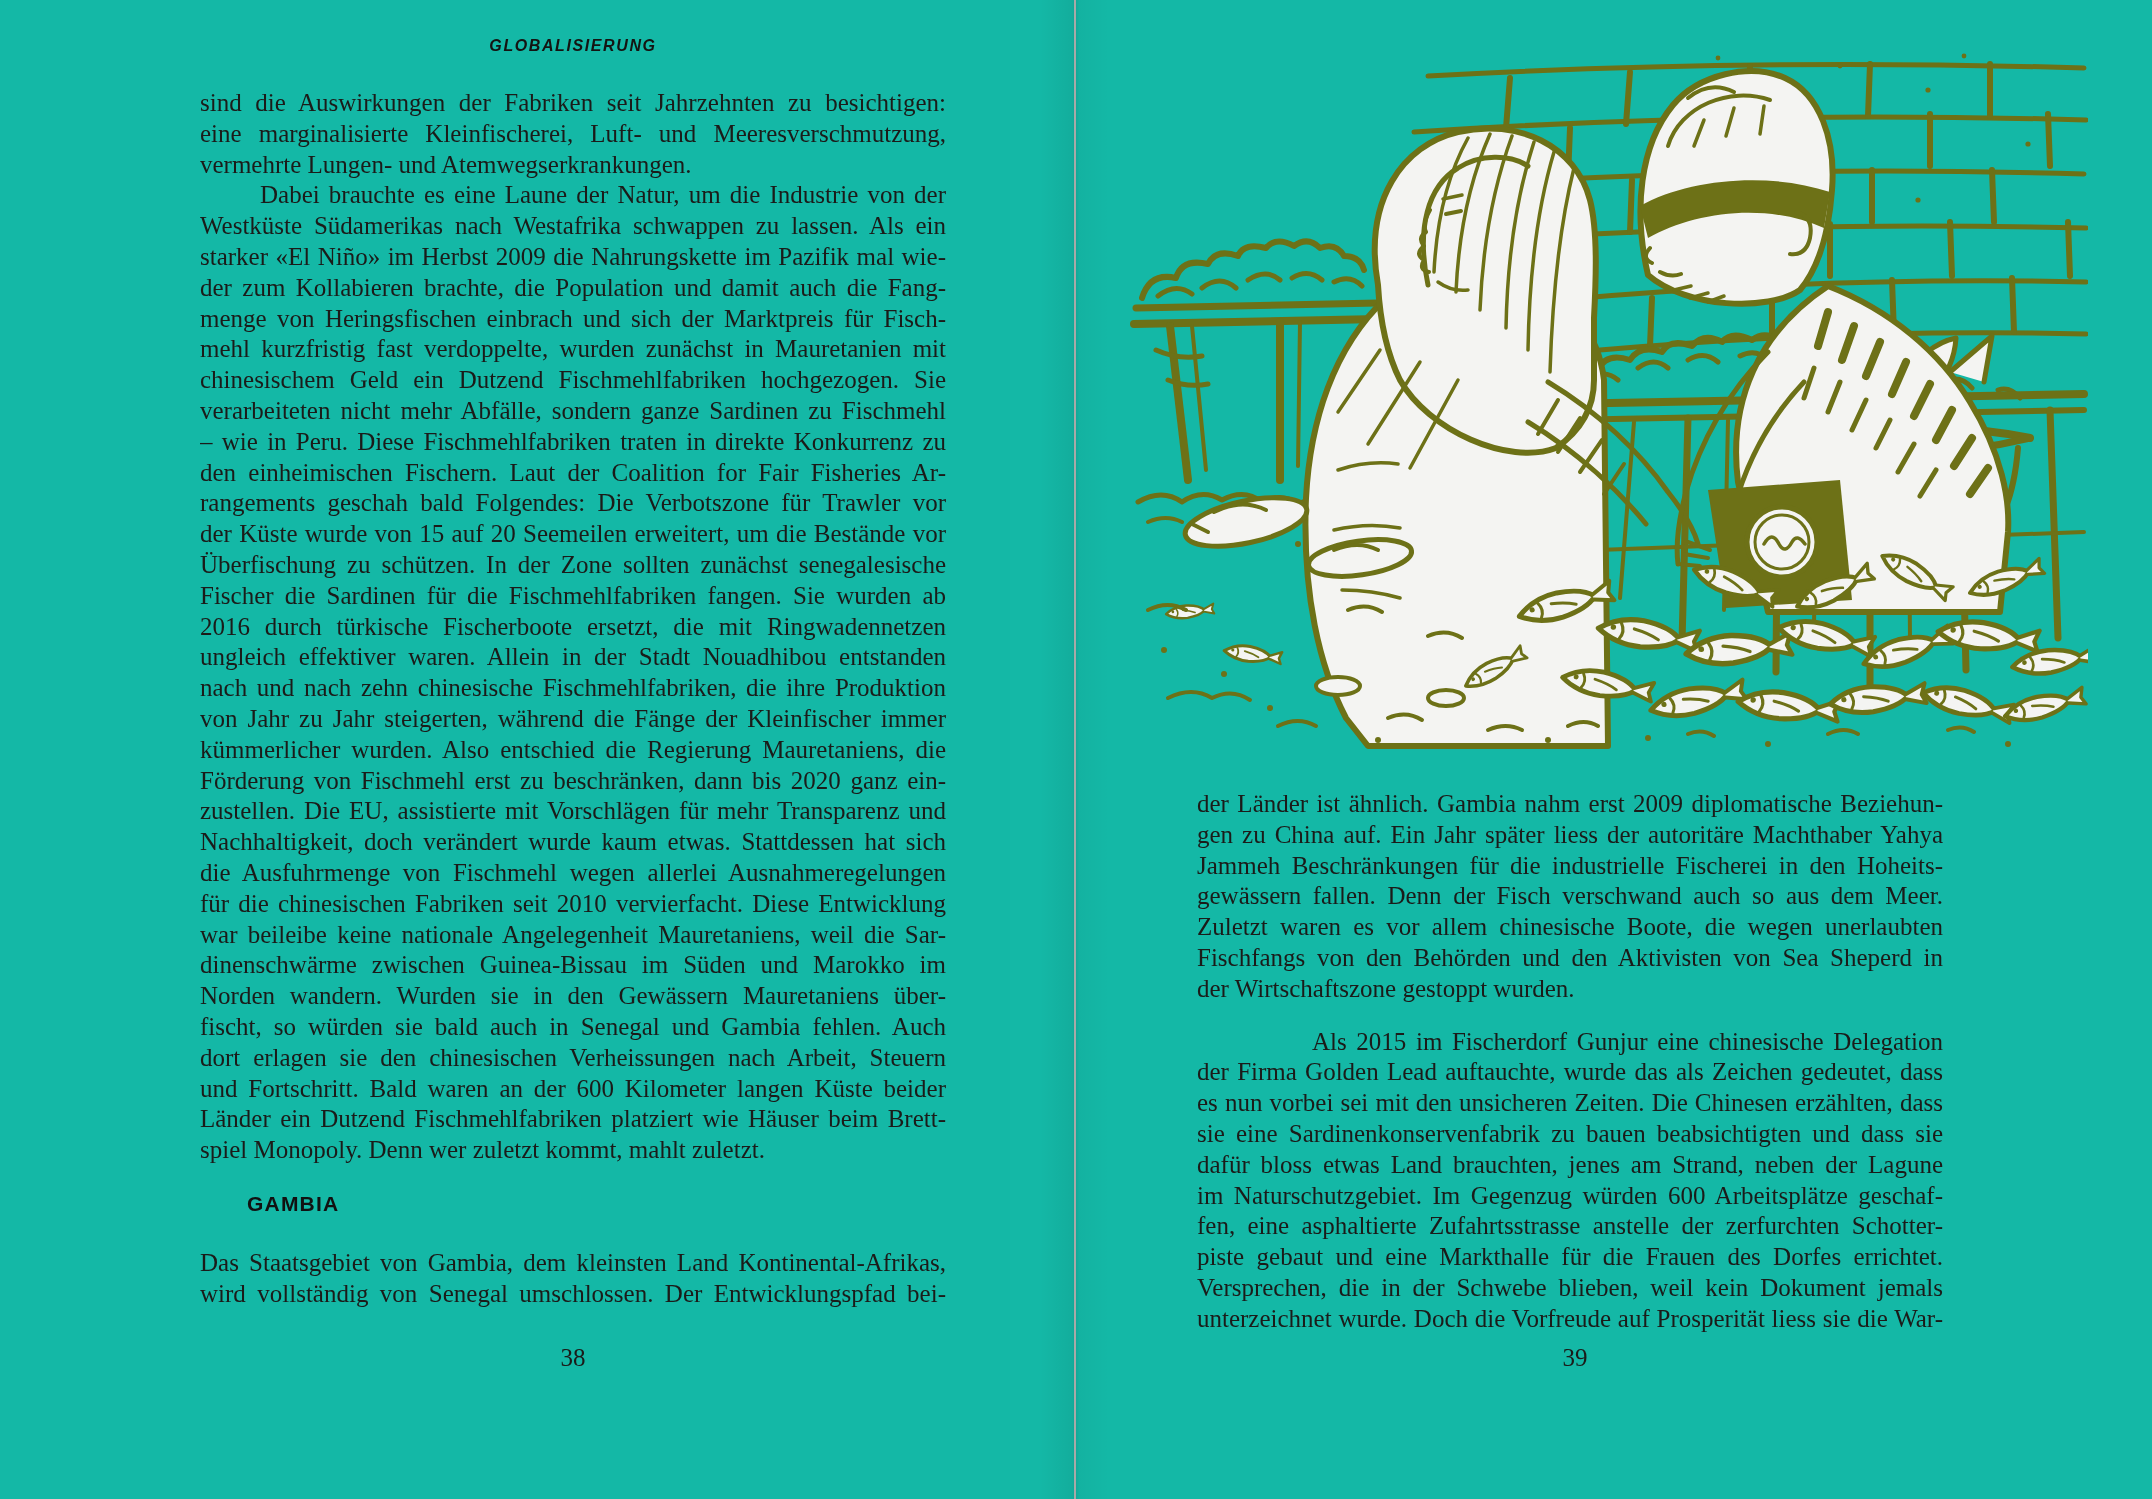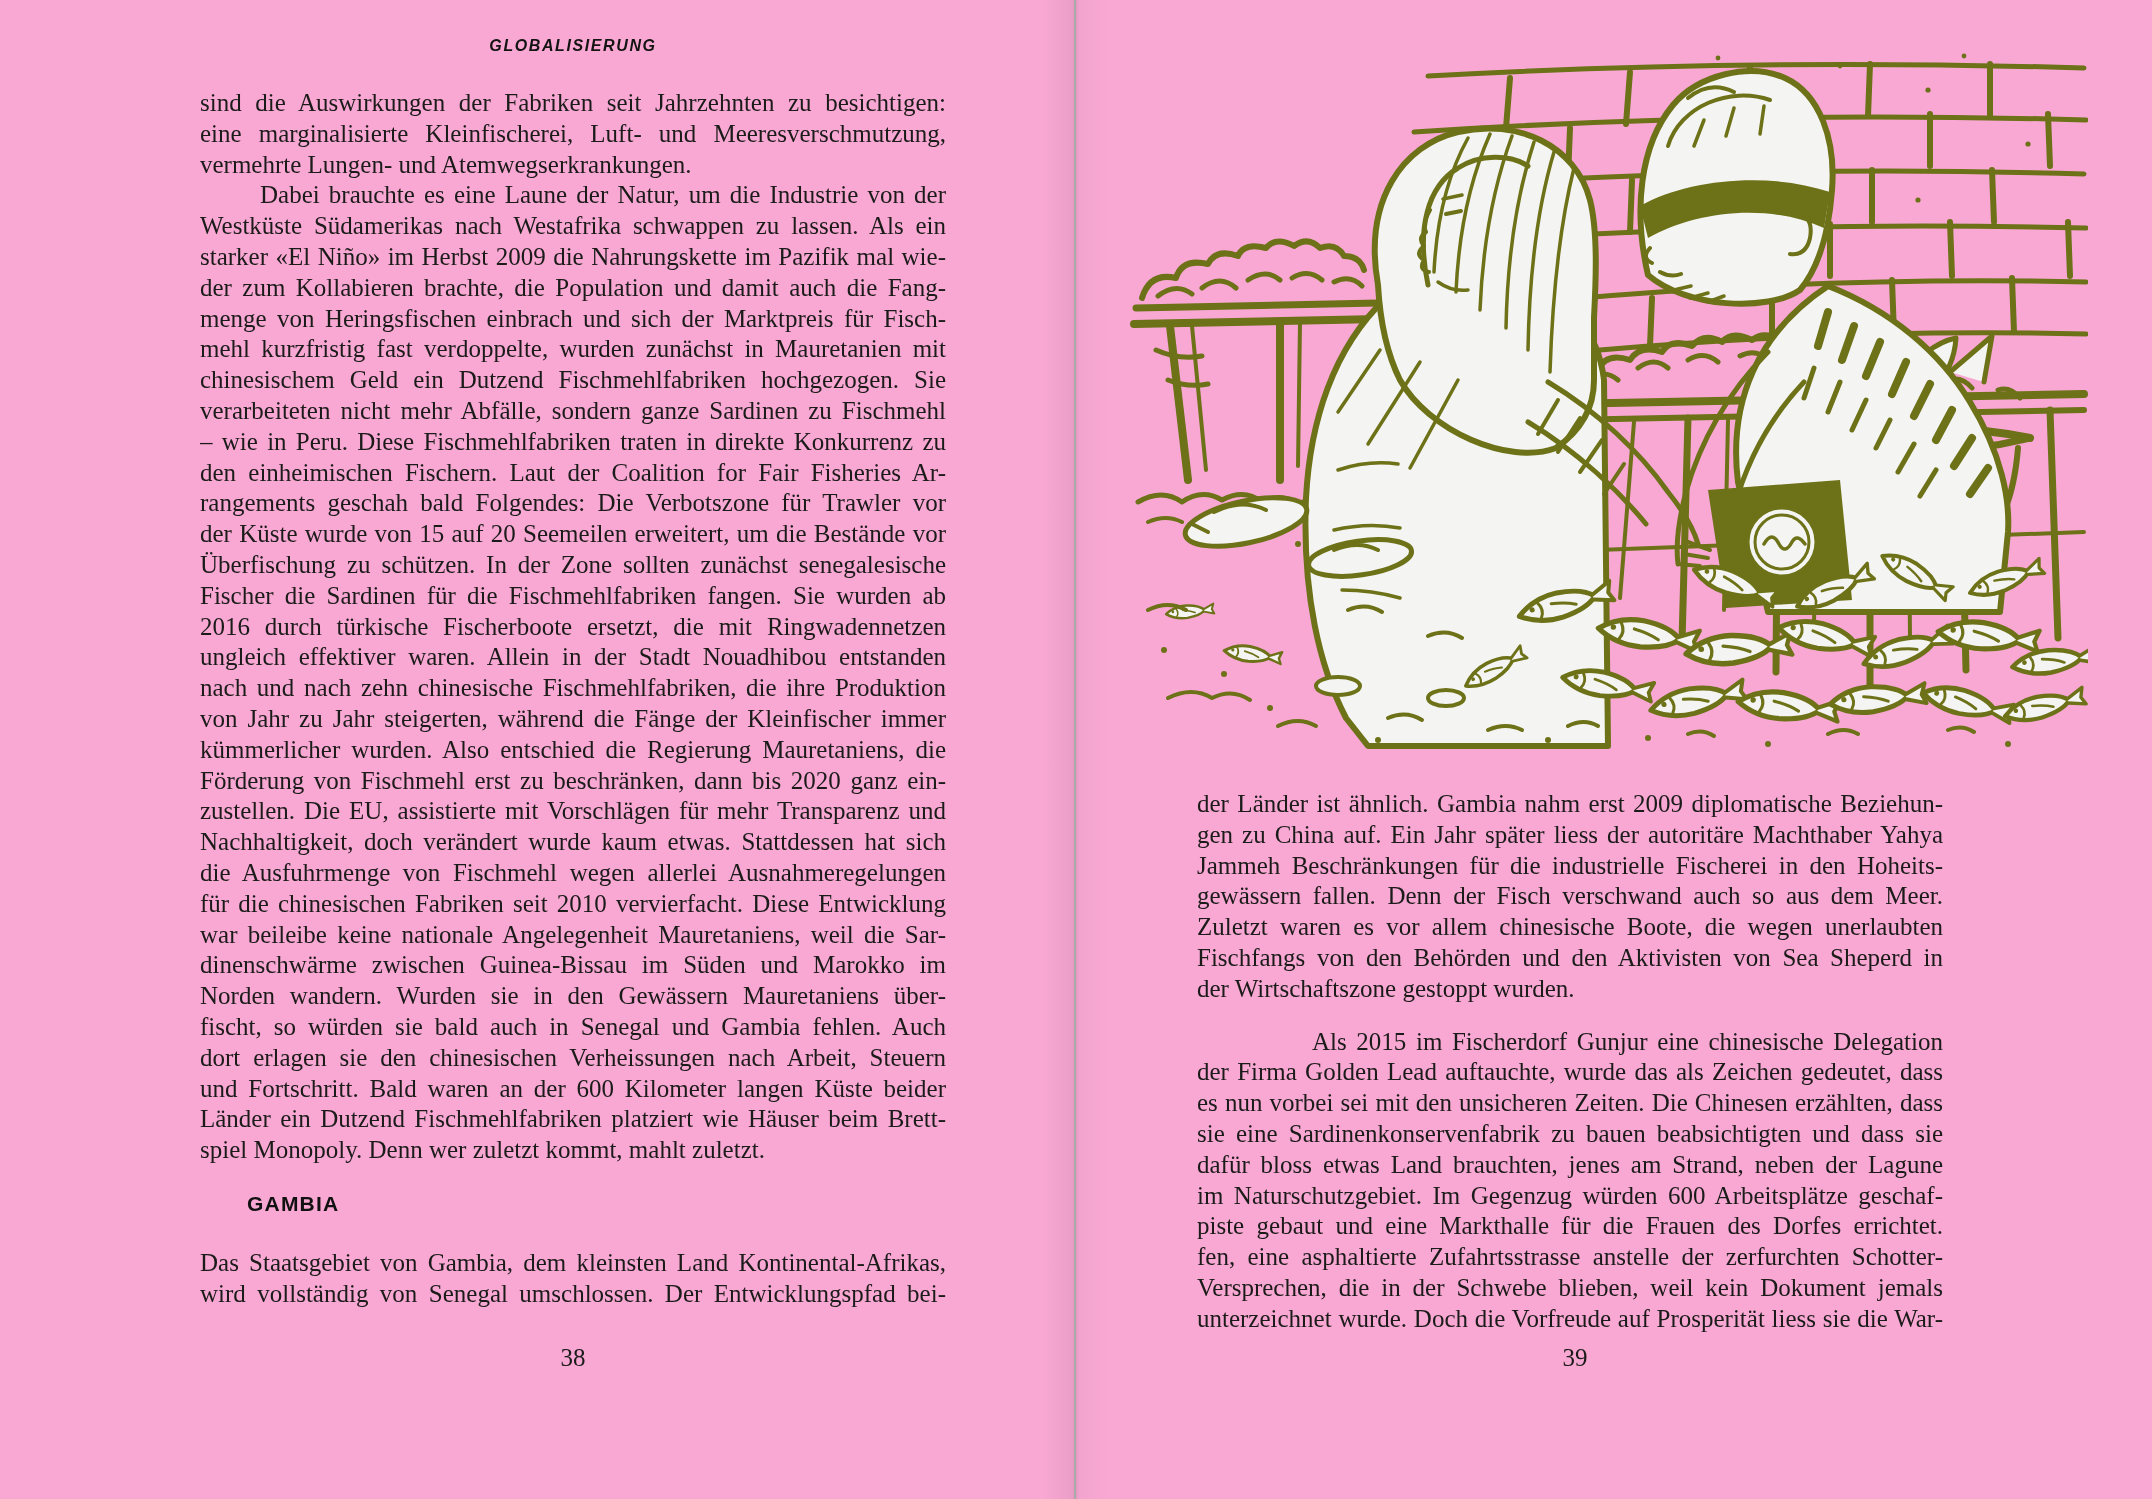--- a/index.html
+++ b/index.html
@@ -1,16 +1,16 @@
 <!DOCTYPE html>
 <html><head>
 <meta charset="utf-8">
 <style>
   html,body{margin:0;padding:0;background:#e8e8e6;}
-  .spread{position:relative;width:2152px;height:1499px;background:#f9a8d4;overflow:hidden;
+  .spread{position:relative;width:2152px;height:1499px;background:#14b8a6;overflow:hidden;
           font-family:"Liberation Serif",serif;color:#1b1b19;}
   
   .gutter-shade{position:absolute;left:1040px;top:0;width:70px;height:100%;
     background:linear-gradient(to right,rgba(0,0,0,0) 0%,rgba(0,0,0,.06) 46%,rgba(0,0,0,.10) 50%,rgba(0,0,0,.03) 56%,rgba(0,0,0,0) 100%);}
   .gutter-line{position:absolute;left:1074px;top:0;width:2px;height:100%;background:#a9a9a7;}
 
   
   .running-header{position:absolute;left:200px;top:37px;width:746px;text-align:center;
     font-family:"Liberation Sans",sans-serif;font-weight:bold;font-style:italic;
     font-size:16px;letter-spacing:1.6px;color:#141412;}
@@ -299,21 +299,21 @@
       <div class="line">gewässern fallen. Denn der Fisch verschwand auch so aus dem Meer.</div>
       <div class="line">Zuletzt waren es vor allem chinesische Boote, die wegen unerlaubten</div>
       <div class="line">Fischfangs von den Behörden und den Aktivisten von Sea Sheperd in</div>
       <div class="line end">der Wirtschaftszone gestoppt wurden.</div>
       <div class="line ind2">Als 2015 im Fischerdorf Gunjur eine chinesische Delegation</div>
       <div class="line">der Firma Golden Lead auftauchte, wurde das als Zeichen gedeutet, dass</div>
       <div class="line">es nun vorbei sei mit den unsicheren Zeiten. Die Chinesen erzählten, dass</div>
       <div class="line">sie eine Sardinenkonservenfabrik zu bauen beabsichtigten und dass sie</div>
       <div class="line">dafür bloss etwas Land brauchten, jenes am Strand, neben der Lagune</div>
       <div class="line">im Naturschutzgebiet. Im Gegenzug würden 600 Arbeitsplätze geschaf-</div>
+      <div class="line">fen, eine asphaltierte Zufahrtsstrasse anstelle der zerfurchten Schotter-</div>
       <div class="line">piste gebaut und eine Markthalle für die Frauen des Dorfes errichtet.</div>
-      <div class="line">fen, eine asphaltierte Zufahrtsstrasse anstelle der zerfurchten Schotter-</div>
       <div class="line">Versprechen, die in der Schwebe blieben, weil kein Dokument jemals</div>
       <div class="line">unterzeichnet wurde. Doch die Vorfreude auf Prosperität liess sie die War-</div>
     </div>
 
   <div class="folio folio-right">39</div>
 
 </div>
 
 </body></html>

